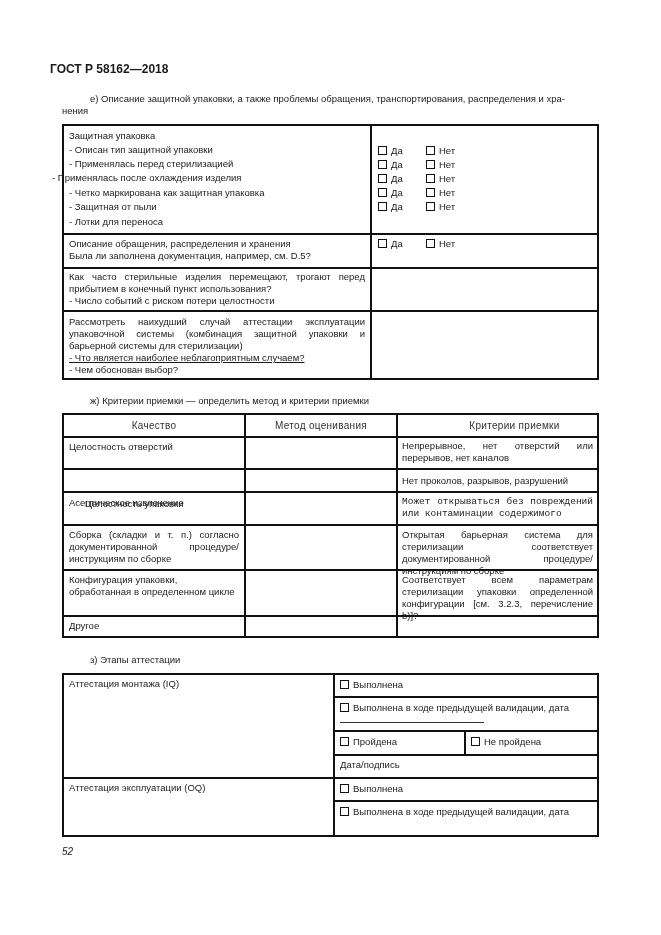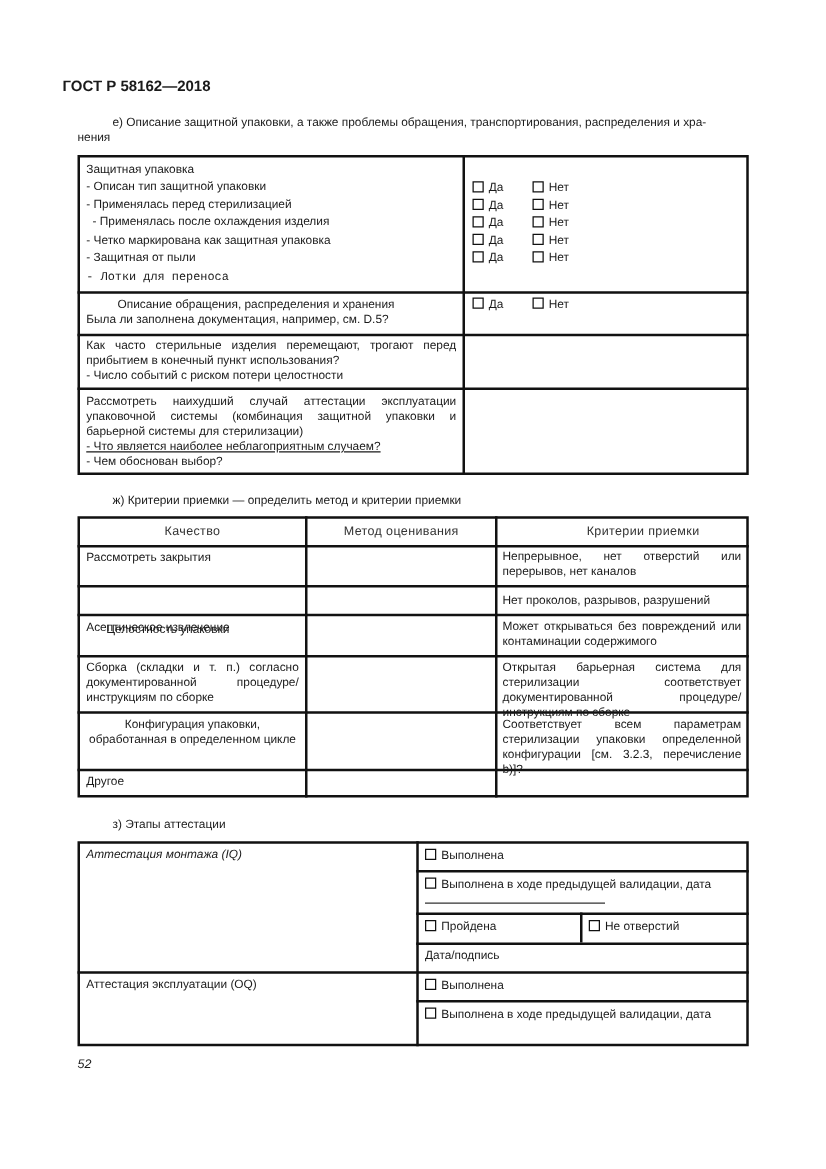--- a/index.html
+++ b/index.html
@@ -27,37 +27,37 @@
 
 <div class="t" style="left:62px;top:124px;width:537px;height:256px;"></div>
 <div class="vl" style="left:370px;top:124px;height:256px;"></div>
 <div class="hl" style="left:62px;top:233px;width:537px;"></div>
 <div class="hl" style="left:62px;top:267px;width:537px;"></div>
 <div class="hl" style="left:62px;top:310px;width:537px;"></div>
 
 <div class="txt" style="left:69px;top:129px;">Защитная упаковка</div>
 <div class="txt" style="left:69px;top:143px;">- Описан тип защитной упаковки</div>
 <div class="txt" style="left:69px;top:157px;">- Применялась перед стерилизацией</div>
-<div class="txt" style="left:74px;top:171px;">- Применялась после охлаждения изделия</div>
+<div class="txt" style="left:52px;top:171px;">- Применялась после охлаждения изделия</div>
 <div class="txt" style="left:69px;top:186px;">- Четко маркирована как защитная упаковка</div>
 <div class="txt" style="left:69px;top:200px;">- Защитная от пыли</div>
-<div class="txt" style="left:69px;top:215px;font-family:Liberation Mono, monospace;">- Лотки для переноса</div>
+<div class="txt" style="left:69px;top:215px;">- Лотки для переноса</div>
 
 <div class="opt" style="left:378px;top:144px;"><span class="cb"></span><span>Да</span></div>
 <div class="opt" style="left:426px;top:144px;"><span class="cb"></span><span>Нет</span></div>
 <div class="opt" style="left:378px;top:158px;"><span class="cb"></span><span>Да</span></div>
 <div class="opt" style="left:426px;top:158px;"><span class="cb"></span><span>Нет</span></div>
 <div class="opt" style="left:378px;top:172px;"><span class="cb"></span><span>Да</span></div>
 <div class="opt" style="left:426px;top:172px;"><span class="cb"></span><span>Нет</span></div>
 <div class="opt" style="left:378px;top:186px;"><span class="cb"></span><span>Да</span></div>
 <div class="opt" style="left:426px;top:186px;"><span class="cb"></span><span>Нет</span></div>
 <div class="opt" style="left:378px;top:200px;"><span class="cb"></span><span>Да</span></div>
 <div class="opt" style="left:426px;top:200px;"><span class="cb"></span><span>Нет</span></div>
 
-<div class="txt" style="left:69px;top:237px;margin-left:25px;">Описание обращения, распределения и хранения</div>
+<div class="txt" style="left:69px;top:237px;">Описание обращения, распределения и хранения</div>
 <div class="txt" style="left:69px;top:249px;">Была ли заполнена документация, например, см. D.5?</div>
 <div class="opt" style="left:378px;top:237px;"><span class="cb"></span><span>Да</span></div>
 <div class="opt" style="left:426px;top:237px;"><span class="cb"></span><span>Нет</span></div>
 
 <div class="txt j" style="left:69px;top:271px;width:296px;line-height:12px;">Как часто стерильные изделия перемещают, трогают перед прибытием в конечный пункт использования?</div>
 <div class="txt" style="left:69px;top:295px;line-height:12px;">- Число событий с риском потери целостности</div>
 
 <div class="txt j" style="left:69px;top:316px;width:296px;line-height:12px;">Рассмотреть наихудший случай аттестации эксплуатации упаковочной системы (комбинация защитной упаковки и барьерной системы для стерилизации)</div>
 <div class="txt" style="left:69px;top:352px;line-height:12px;text-decoration:underline;">- Что является наиболее неблагоприятным случаем?</div>
 <div class="txt" style="left:69px;top:364px;line-height:12px;">- Чем обоснован выбор?</div>
@@ -71,53 +71,53 @@
 <div class="hl" style="left:62px;top:468px;width:537px;"></div>
 <div class="hl" style="left:62px;top:491px;width:537px;"></div>
 <div class="hl" style="left:62px;top:524px;width:537px;"></div>
 <div class="hl" style="left:62px;top:569px;width:537px;"></div>
 <div class="hl" style="left:62px;top:615px;width:537px;"></div>
 
 <div class="txt small" style="left:64px;top:419px;width:180px;">Качество</div>
 <div class="txt small" style="left:246px;top:419px;width:150px;">Метод оценивания</div>
 <div class="txt small" style="left:398px;top:419px;width:233px;">Критерии приемки</div>
 
-<div class="txt" style="left:69px;top:440px;">Рассмотреть закрытия</div>
+<div class="txt" style="left:69px;top:440px;">Целостность отверстий</div>
 <div class="txt j" style="left:402px;top:440px;width:191px;line-height:12px;">Непрерывное, нет отверстий или перерывов, нет каналов</div>
 
 <div class="txt" style="left:69px;top:497px;margin-left:16px;">Целостность упаковки</div>
 <div class="txt" style="left:402px;top:474px;width:191px;">Нет проколов, разрывов, разрушений</div>
 
 <div class="txt" style="left:69px;top:496px;">Асептическое извлечение</div>
-<div class="txt j" style="left:402px;top:496px;width:191px;line-height:12px;">Может открываться без повреждений или контаминации содержимого</div>
+<div class="txt j" style="left:402px;top:496px;width:191px;line-height:12px;font-family:Liberation Mono, monospace;">Может открываться без повреждений или контаминации содержимого</div>
 
 <div class="txt j" style="left:69px;top:529px;width:170px;line-height:12px;">Сборка (складки и т. п.) согласно документированной процедуре/инструкциям по сборке</div>
 <div class="txt j" style="left:402px;top:529px;width:191px;line-height:12px;">Открытая барьерная система для стерилизации соответствует документированной процедуре/инструкциям по сборке</div>
 
-<div class="txt" style="left:69px;top:574px;width:170px;line-height:12px;text-align:center;">Конфигурация упаковки, обработанная в определенном цикле</div>
+<div class="txt" style="left:69px;top:574px;width:170px;line-height:12px;">Конфигурация упаковки, обработанная в определенном цикле</div>
 <div class="txt j" style="left:402px;top:574px;width:191px;line-height:12px;">Соответствует всем параметрам стерилизации упаковки определенной конфигурации [см. 3.2.3, перечисление b)]?</div>
 
 <div class="txt" style="left:69px;top:619px;">Другое</div>
 
 <div class="abs para" style="left:90px;top:654px;">з) Этапы аттестации</div>
 
 <div class="t" style="left:62px;top:673px;width:537px;height:164px;"></div>
 <div class="vl" style="left:333px;top:673px;height:164px;"></div>
 <div class="hl" style="left:333px;top:696px;width:266px;"></div>
 <div class="hl" style="left:333px;top:730px;width:266px;"></div>
 <div class="vl" style="left:464px;top:730px;height:24px;"></div>
 <div class="hl" style="left:333px;top:754px;width:266px;"></div>
 <div class="hl" style="left:62px;top:777px;width:537px;height:2px;"></div>
 <div class="hl" style="left:333px;top:800px;width:266px;"></div>
 
-<div class="txt" style="left:69px;top:677px;font-style:italic;">Аттестация монтажа (IQ)</div>
+<div class="txt" style="left:69px;top:677px;">Аттестация монтажа (IQ)</div>
 <div class="opt" style="left:340px;top:678px;"><span class="cb"></span><span>Выполнена</span></div>
 <div class="opt" style="left:340px;top:701px;"><span class="cb"></span><span>Выполнена в ходе предыдущей валидации, дата</span></div>
 <div class="ul" style="left:340px;top:722px;width:144px;"></div>
 <div class="opt" style="left:340px;top:735px;"><span class="cb"></span><span>Пройдена</span></div>
-<div class="opt" style="left:471px;top:735px;"><span class="cb"></span><span>Не отверстий</span></div>
+<div class="opt" style="left:471px;top:735px;"><span class="cb"></span><span>Не пройдена</span></div>
 <div class="txt" style="left:340px;top:758px;">Дата/подпись</div>
 
 <div class="txt" style="left:69px;top:781px;">Аттестация эксплуатации (OQ)</div>
 <div class="opt" style="left:340px;top:782px;"><span class="cb"></span><span>Выполнена</span></div>
 <div class="opt" style="left:340px;top:805px;"><span class="cb"></span><span>Выполнена в ходе предыдущей валидации, дата</span></div>
 
 <div class="abs" style="left:62px;top:846px;font-size:10px;font-style:italic;">52</div>
 
 </body></html>

